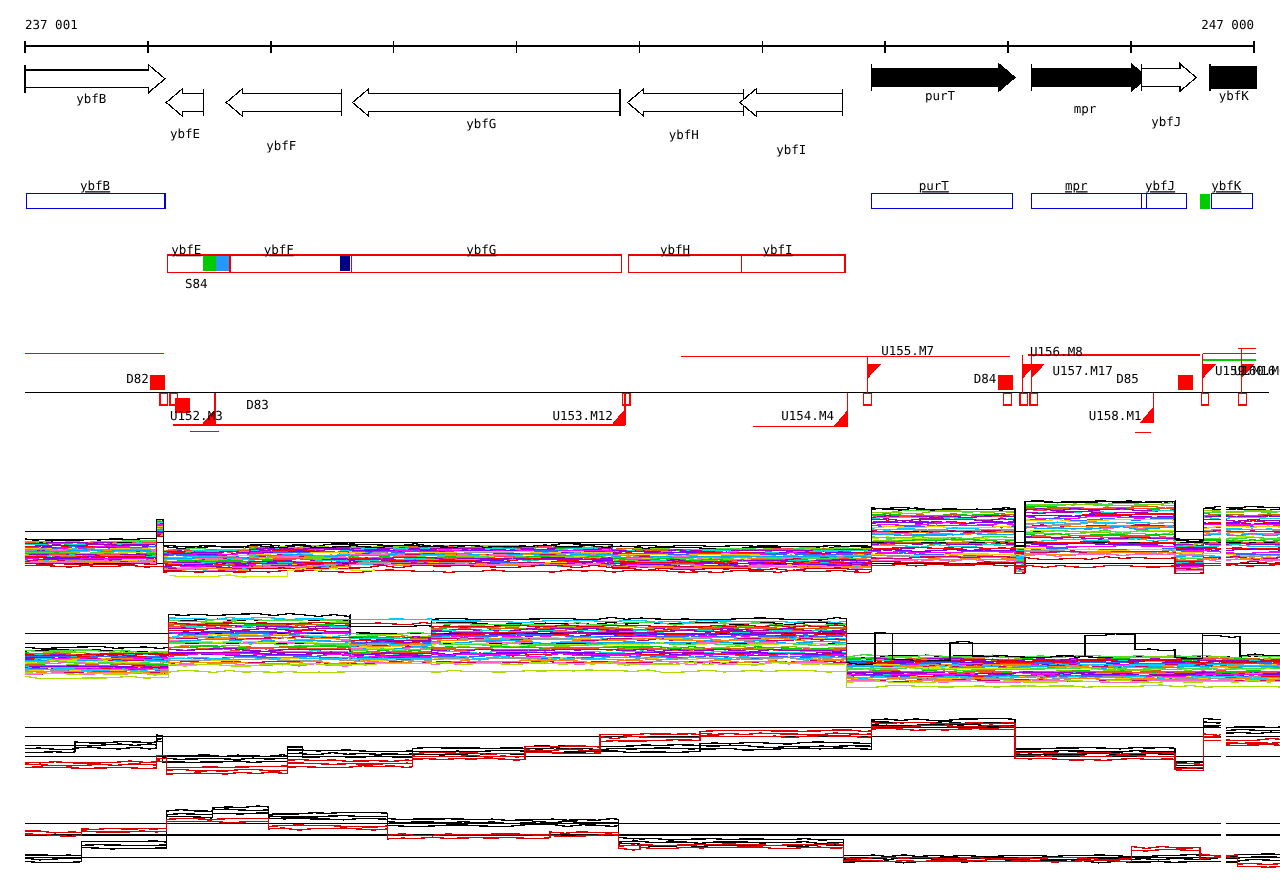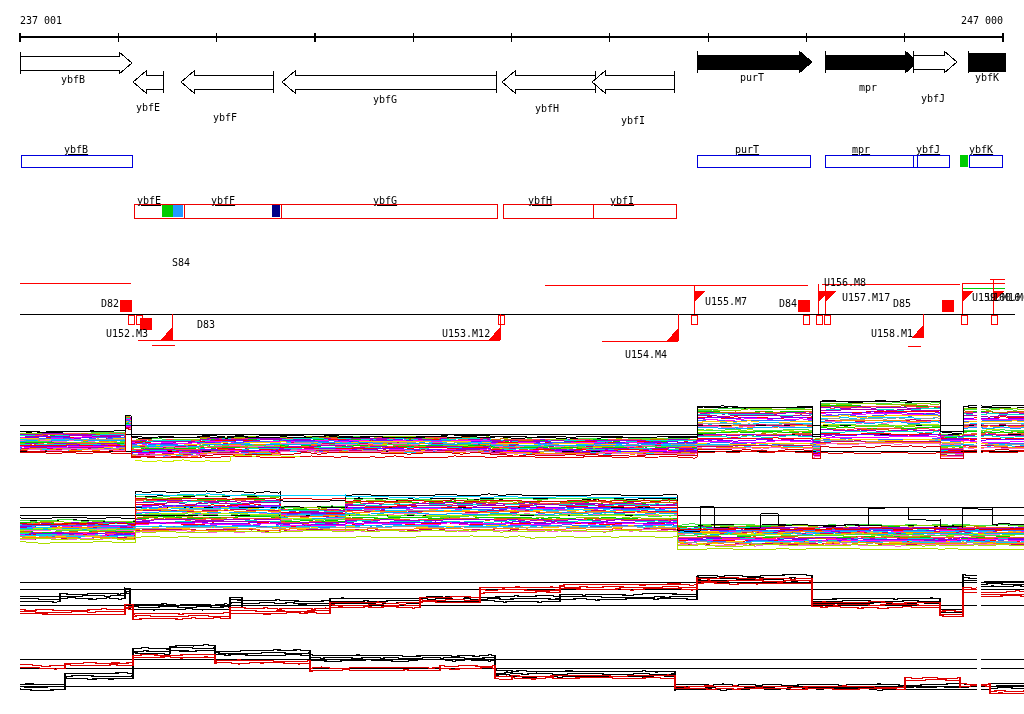--- a/index.html
+++ b/index.html
@@ -233,28 +233,28 @@
       <div class="lbl u" style="left: 64px; top: 144px;">ybfB</div>
       <div class="lbl u" style="left: 735px; top: 144px;">purT</div>
       <div class="lbl u" style="left: 852px; top: 144px;">mpr</div>
       <div class="lbl u" style="left: 916px; top: 144px;">ybfJ</div>
       <div class="lbl u" style="left: 969px; top: 144px;">ybfK</div>
       <div class="lbl u" style="left: 137px; top: 195px;">ybfE</div>
       <div class="lbl u" style="left: 211px; top: 195px;">ybfF</div>
       <div class="lbl u" style="left: 373px; top: 195px;">ybfG</div>
       <div class="lbl u" style="left: 528px; top: 195px;">ybfH</div>
       <div class="lbl u" style="left: 610px; top: 195px;">ybfI</div>
-      <div class="lbl" style="left: 172px; top: 222px; margin-top: 35px;">S84</div>
+      <div class="lbl" style="left: 148px; top: 222px;">S84</div>
       <div class="lbl" style="left: 101px; top: 298px;">D82</div>
       <div class="lbl" style="left: 153px; top: 319px; padding-left: 44px;">D83</div>
       <div class="lbl" style="left: 779px; top: 298px;">D84</div>
       <div class="lbl" style="left: 893px; top: 298px;">D85</div>
-      <div class="lbl" style="left: 106px; top: 328px;">U152.M3</div>
+      <div class="lbl" style="left: 136px; top: 328px;">U152.M3</div>
       <div class="lbl" style="left: 442px; top: 328px; text-align: center;">U153.M12</div>
-      <div class="lbl" style="left: 625px; top: 328px; margin-top: 21px;">U154.M4</div>
-      <div class="lbl" style="left: 705px; top: 296px;">U155.M7</div>
+      <div class="lbl" style="left: 625px; top: 328px;">U154.M4</div>
+      <div class="lbl" style="left: 705px; top: 276px;">U155.M7</div>
       <div class="lbl" style="left: 824px; top: 277px;">U156.M8</div>
       <div class="lbl" style="left: 830px; top: 292px; padding-left: 12px;">U157.M17</div>
       <div class="lbl" style="left: 871px; top: 328px;">U158.M1</div>
       <div class="lbl" style="left: 972px; top: 292px; text-align: right;">U159.M16</div>
       <div class="lbl" style="left: 987px; top: 292px;">U160.M6</div>
     </div>
 </div>
 
 </body></html>

